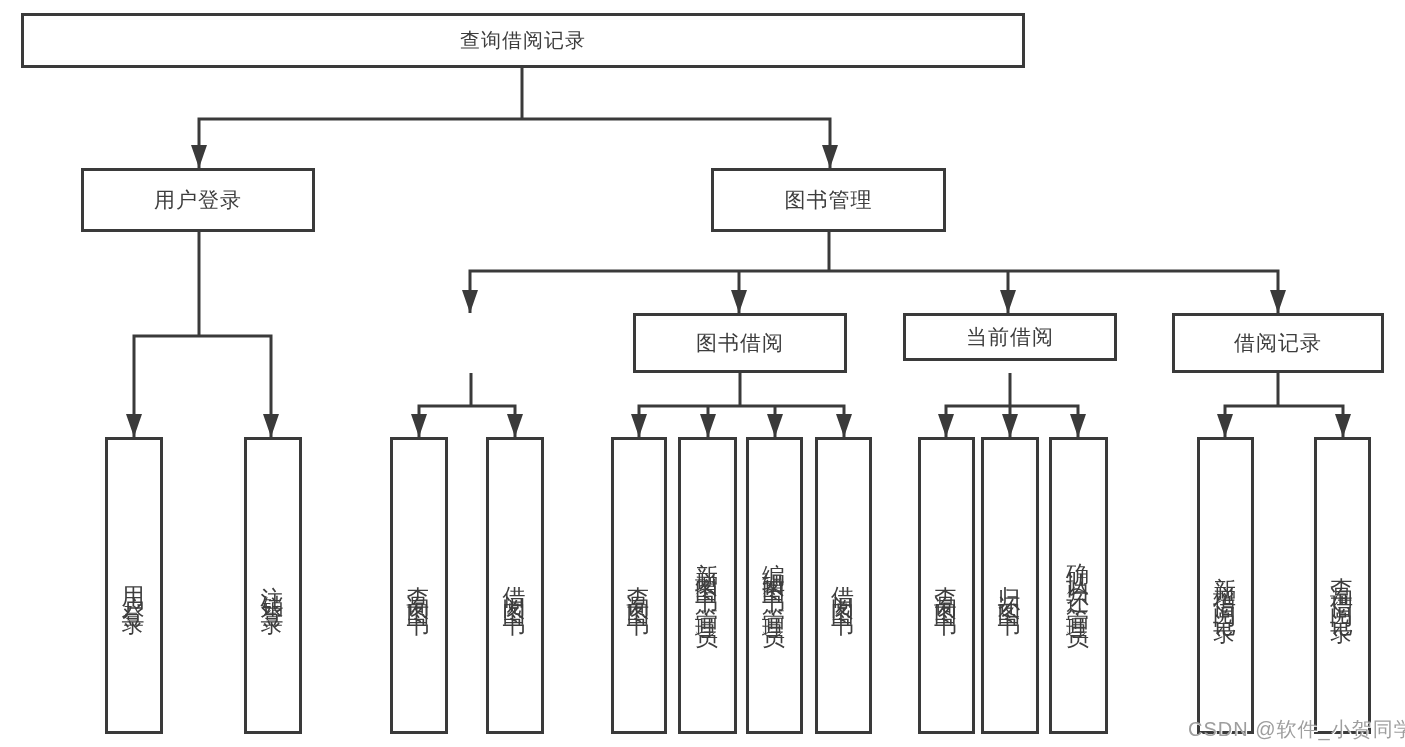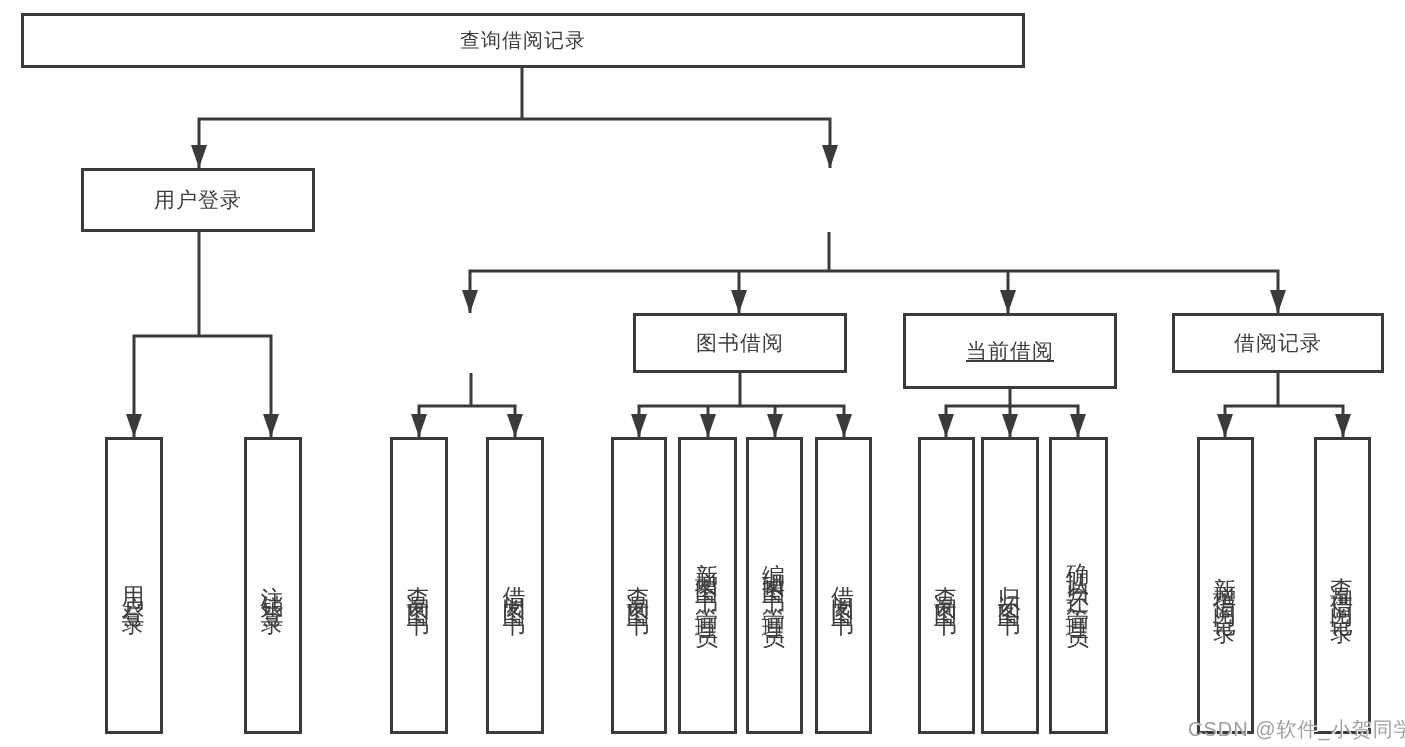--- a/index.html
+++ b/index.html
@@ -99,23 +99,24 @@
       <path d="M1010 437 l-8 -23 h16 z"></path>
       <path d="M1078 437 l-8 -23 h16 z"></path>
       <path d="M1225 437 l-8 -23 h16 z"></path>
       <path d="M1343 437 l-8 -23 h16 z"></path>
     </g>
   </svg>
 
   <div class="hbox root" style="left:21px;top:13px;width:1004px;height:55px;">查询借阅记录</div>
 
   <div class="hbox" style="left:81px;top:168px;width:234px;height:64px;">用户登录</div>
+  <div class="hbox" style="left:711px;top:168px;width:235px;height:64px;">图书管理</div>
 
   <div class="hbox" style="left:633px;top:313px;width:214px;height:60px;">图书借阅</div>
-  <div class="hbox" style="left:903px;top:313px;width:214px;height:76px;text-decoration:underline;">当前借阅</div>
+  <div class="hbox" style="left:903px;top:313px;width:214px;height:48px;">当前借阅</div>
   <div class="hbox" style="left:1172px;top:313px;width:212px;height:60px;">借阅记录</div>
 
   <div class="vbox" style="left:105px;width:58px;">用户登录</div>
   <div class="vbox" style="left:244px;width:58px;">注销登录</div>
 
   <div class="vbox" style="left:390px;width:58px;">查询图书</div>
   <div class="vbox" style="left:486px;width:58px;">借阅图书</div>
 
   <div class="vbox" style="left:611px;width:56px;">查询图书</div>
   <div class="vbox" style="left:678px;width:59px;">新增图书（管理员）</div>

